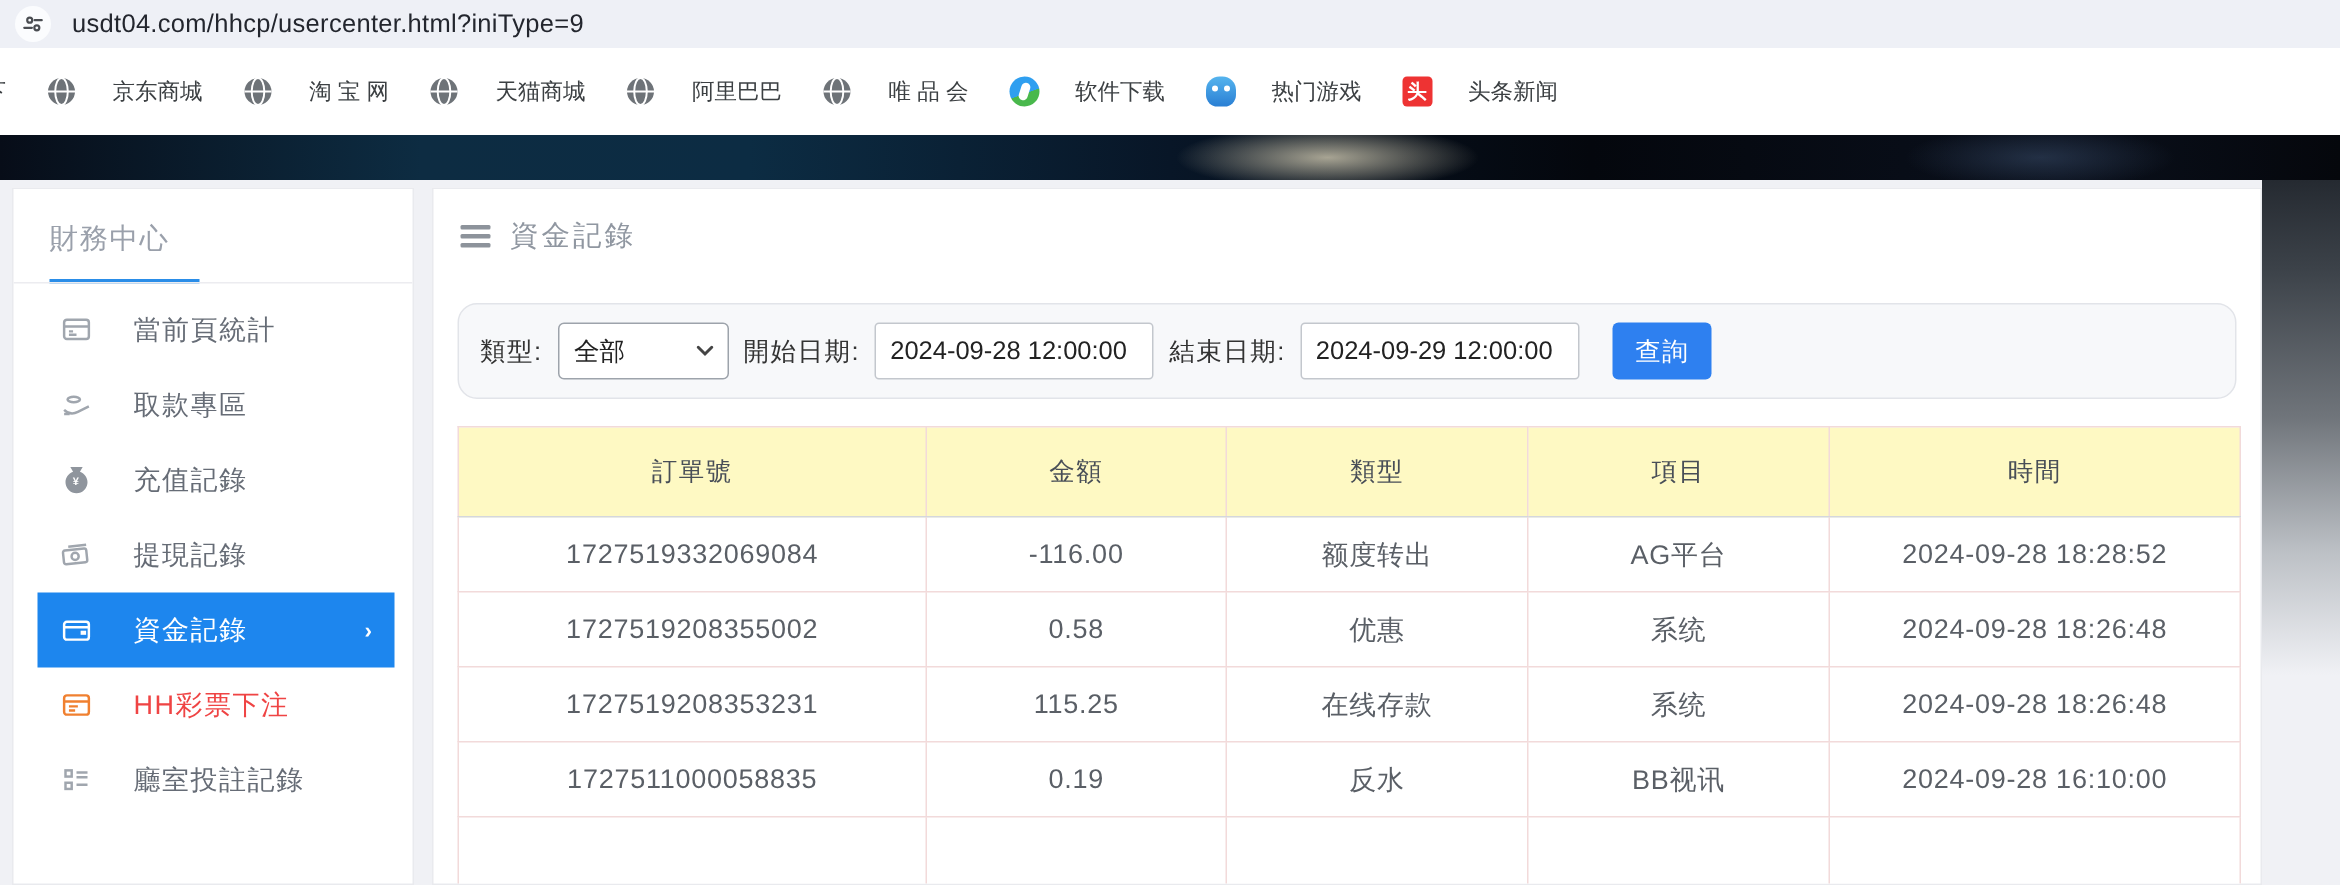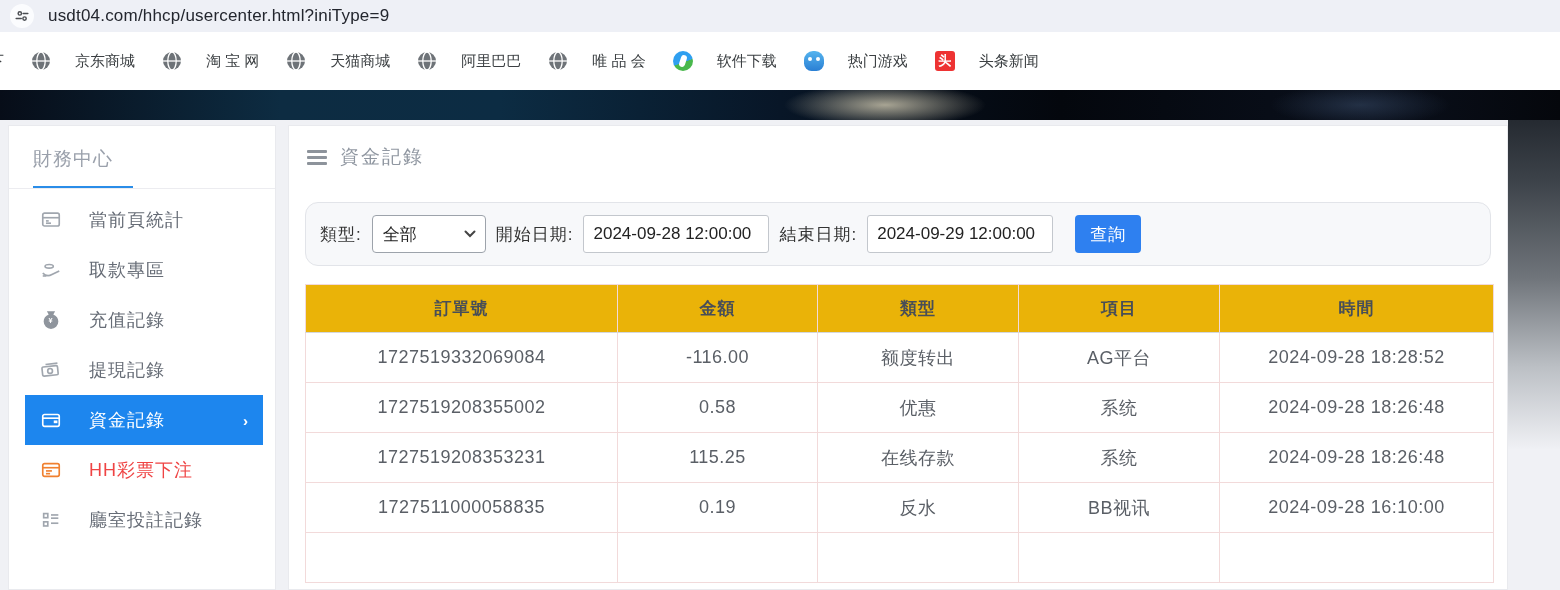--- a/index.html
+++ b/index.html
@@ -59,21 +59,21 @@
   .m-title { margin-left:13px; font-size:19px; color:#9097a1; letter-spacing:2px; }
 
   .filter { margin:14px 16px 0 16px; height:64px; background:#f7f8fa; border:1px solid #e2e4e9; border-radius:13px; display:flex; align-items:center; padding-left:14px; gap:10px; }
   .f-label { font-size:17px; color:#333; letter-spacing:1px; }
   .f-select { width:114px; height:38px; background:#fff; border:1px solid #9da3ab; border-radius:4px; display:flex; align-items:center; padding:0 10px; font-size:17px; color:#222; cursor:pointer; position:relative; }
   .f-select svg { position:absolute; right:9px; }
   .f-input { width:186px; height:38px; background:#fff; border:1px solid #c3c7cd; border-radius:3px; font-size:17px; color:#222; padding:0 9px; display:flex; align-items:center; white-space:nowrap; }
   .f-btn { margin-left:12px; height:38px; padding:0 15px; background:#2e80f0; color:#fff; font-size:17px; letter-spacing:1px; border:none; border-radius:4px; display:flex; align-items:center; cursor:pointer; }
 
   table.funds { margin:18px 16px 0 16px; width:1188px; border-collapse:collapse; table-layout:fixed; }
-  table.funds th { height:48px; background:#eab308; font-size:17px; font-weight:bold; color:#484e57; border:1px solid #f2dada; border-bottom:1px solid #d4d7dd; letter-spacing:1px; }
+  table.funds th { height:60px; background:#fef9c3; font-size:17px; font-weight:normal; color:#484e57; border:1px solid #f2dada; border-bottom:1px solid #d4d7dd; letter-spacing:1px; }
   table.funds td { height:50px; background:#fff; font-size:18px; color:#5a5f66; text-align:center; border:1px solid #f2dada; letter-spacing:.5px; }
 </style>
 </head>
 <body>
 
 <div class="addr-bar">
   <div class="addr-icon-circle">
     <svg width="16" height="16" viewBox="0 0 22 22" fill="none" stroke="#4a4d52" stroke-width="2" stroke-linecap="round">
       <circle cx="8" cy="7.5" r="2.3"></circle>
         <line x1="12.5" y1="7.5" x2="19" y2="7.5"></line>

